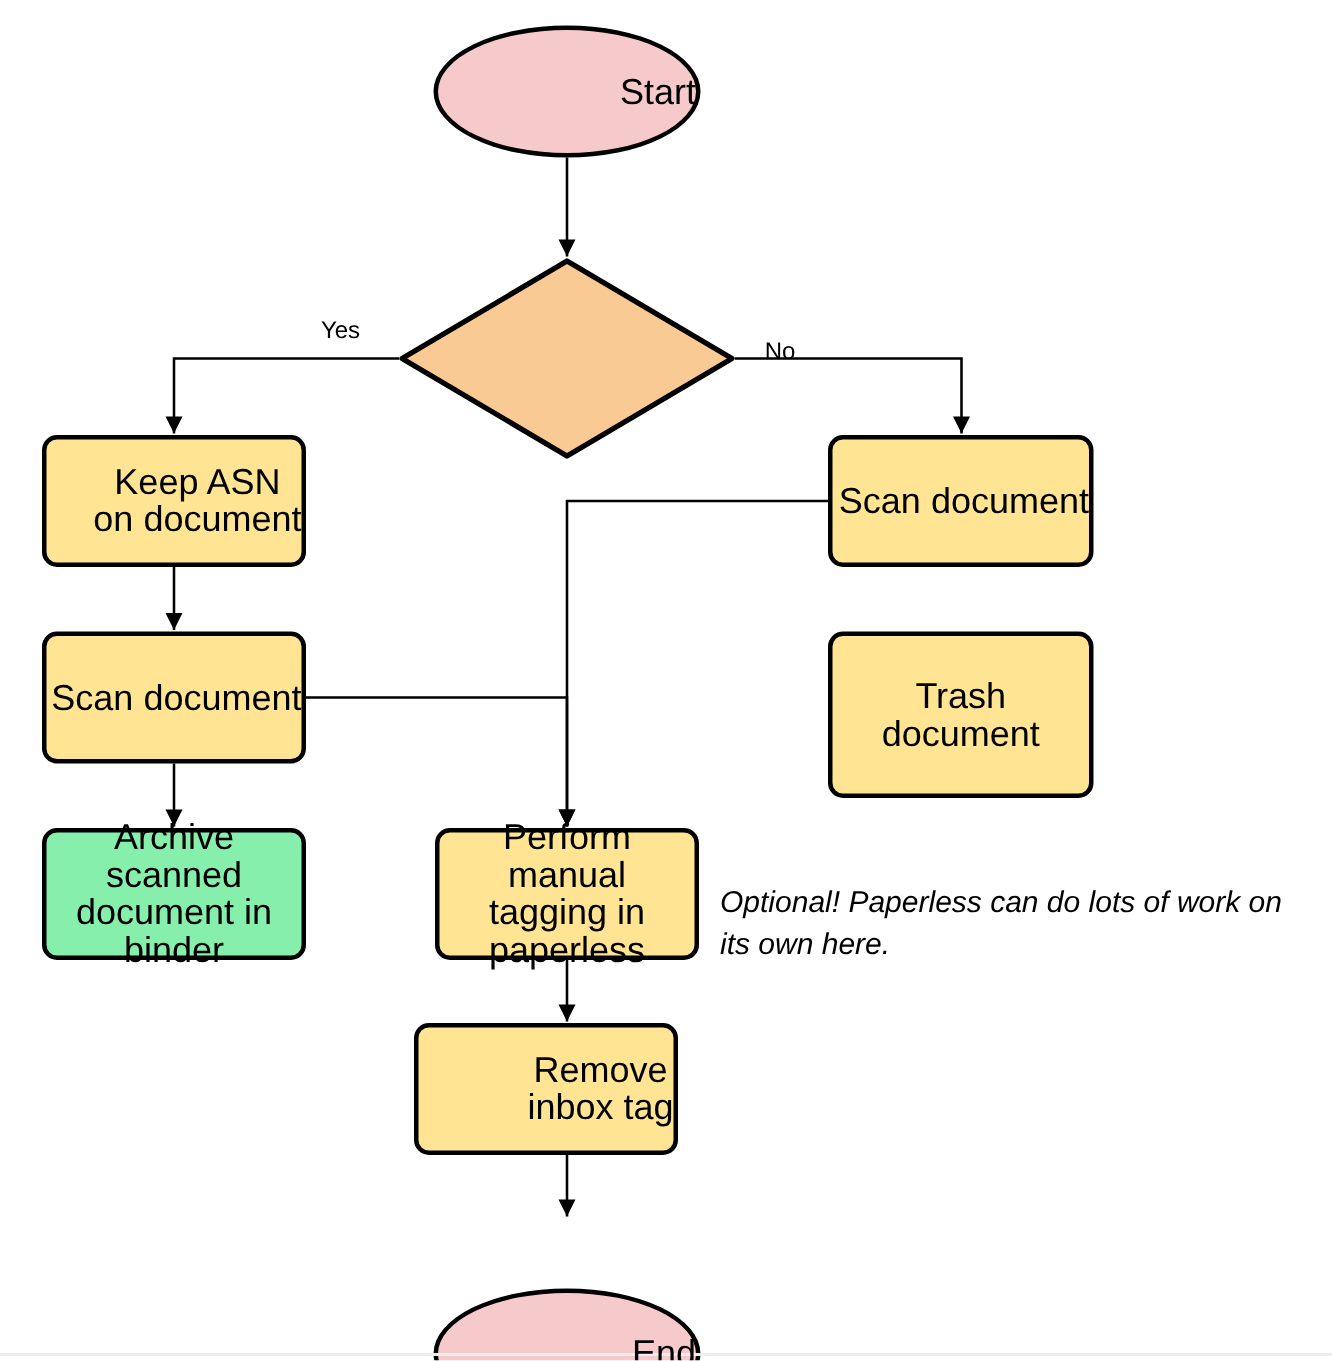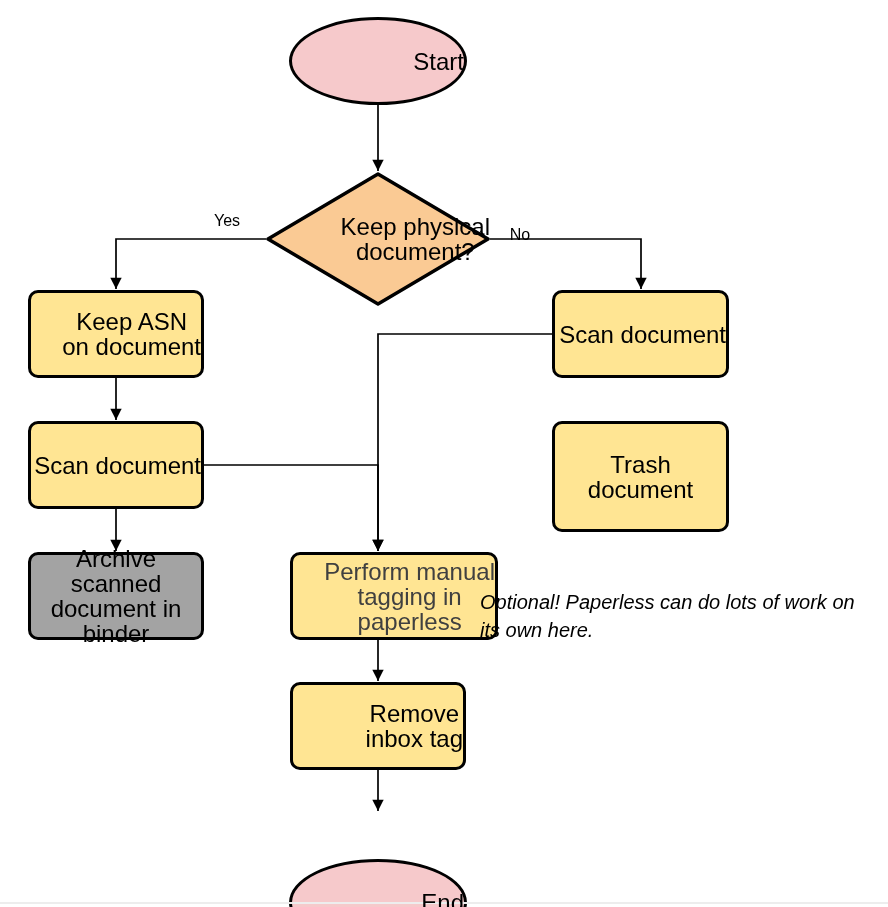--- a/index.html
+++ b/index.html
@@ -79,34 +79,33 @@
         <polyline points="552,334 378,334 378,551" fill="none" stroke="#000000" stroke-width="1.7" marker-end="url(#arrowhead)"></polyline>
         <polyline points="378,640 378,681" fill="none" stroke="#000000" stroke-width="1.7" marker-end="url(#arrowhead)"></polyline>
         <polyline points="378,770 378,811" fill="none" stroke="#000000" stroke-width="1.7" marker-end="url(#arrowhead)"></polyline>
       </g>
   </svg>
 
   <div id="node-layer">
       <div class="node ellipse" style="left: 289px; top: 17px; width: 178px; height: 88px; color: rgb(0, 0, 0); background: rgb(246, 201, 203); border-color: rgb(0, 0, 0);"><span class="lbl">Start</span></div>
       <div class="node diamond" style="left: 266px; top: 172px; width: 224px; height: 134px; color: rgb(0, 0, 0);"><svg width="224" height="134" viewBox="0 0 224 134">
           <polygon points="112,2 222,67 112,132 2,67" fill="#faca94" stroke="#000000" stroke-width="3.5" stroke-linejoin="round"></polygon>
-        </svg><span class="lbl">Keep physical
-document?</span></div>
+        </svg></div>
       <div class="node rect" style="left: 28px; top: 290px; width: 176px; height: 88px; color: rgb(0, 0, 0); background: rgb(255, 229, 147); border-color: rgb(0, 0, 0);"><span class="lbl">Keep ASN
 on document</span></div>
       <div class="node rect" style="left: 28px; top: 421px; width: 176px; height: 88px; color: rgb(0, 0, 0); background: rgb(255, 229, 147); border-color: rgb(0, 0, 0);"><span class="lbl">Scan document</span></div>
-      <div class="node rect" style="left: 28px; top: 552px; width: 176px; height: 88px; color: rgb(0, 0, 0); background: #a3a3a3; border-color: rgb(0, 0, 0);"><span class="lbl">Archive scanned
+      <div class="node rect" style="left: 28px; top: 552px; width: 176px; height: 88px; color: rgb(0, 0, 0); background: #86efac; border-color: rgb(0, 0, 0);"><span class="lbl">Archive scanned
 document in
 binder</span></div>
       <div class="node rect" style="left: 552px; top: 290px; width: 177px; height: 88px; color: rgb(0, 0, 0); background: rgb(255, 229, 147); border-color: rgb(0, 0, 0);"><span class="lbl">Scan document</span></div>
       <div class="node rect" style="left: 552px; top: 421px; width: 177px; height: 111px; color: rgb(0, 0, 0); background: rgb(255, 229, 147); border-color: rgb(0, 0, 0);"><span class="lbl">Trash document</span></div>
-      <div class="node rect" style="left: 290px; top: 552px; width: 208px; height: 88px; color: #404040; background: rgb(255, 229, 147); border-color: rgb(0, 0, 0);"><span class="lbl">Perform manual
+      <div class="node rect" style="left: 290px; top: 552px; width: 176px; height: 88px; color: #000000; background: rgb(255, 229, 147); border-color: rgb(0, 0, 0);"><span class="lbl">Perform manual
 tagging in
 paperless</span></div>
-      <div class="node rect" style="left: 290px; top: 682px; width: 176px; height: 88px; color: rgb(0, 0, 0); background: rgb(255, 229, 147); border-color: rgb(0, 0, 0);"><span class="lbl">Remove
+      <div class="node rect" style="left: 276px; top: 682px; width: 176px; height: 88px; color: rgb(0, 0, 0); background: rgb(255, 229, 147); border-color: rgb(0, 0, 0);"><span class="lbl">Remove
 inbox tag</span></div>
       <div class="node ellipse" style="left: 289px; top: 859px; width: 178px; height: 87px; color: rgb(0, 0, 0); background: rgb(246, 201, 203); border-color: rgb(0, 0, 0);"><span class="lbl">End</span></div>
     </div>
   <div id="label-layer">
       <div class="edge-label" style="left: 227px; top: 221px; color: rgb(0, 0, 0);">Yes</div>
       <div class="edge-label" style="left: 520px; top: 235px; color: rgb(0, 0, 0);">No</div>
     </div>
 
   <div id="annotation" style="left: 480px; top: 588px; width: 412px; color: rgb(0, 0, 0);">Optional! Paperless can do lots of work on
 its own here.</div>

